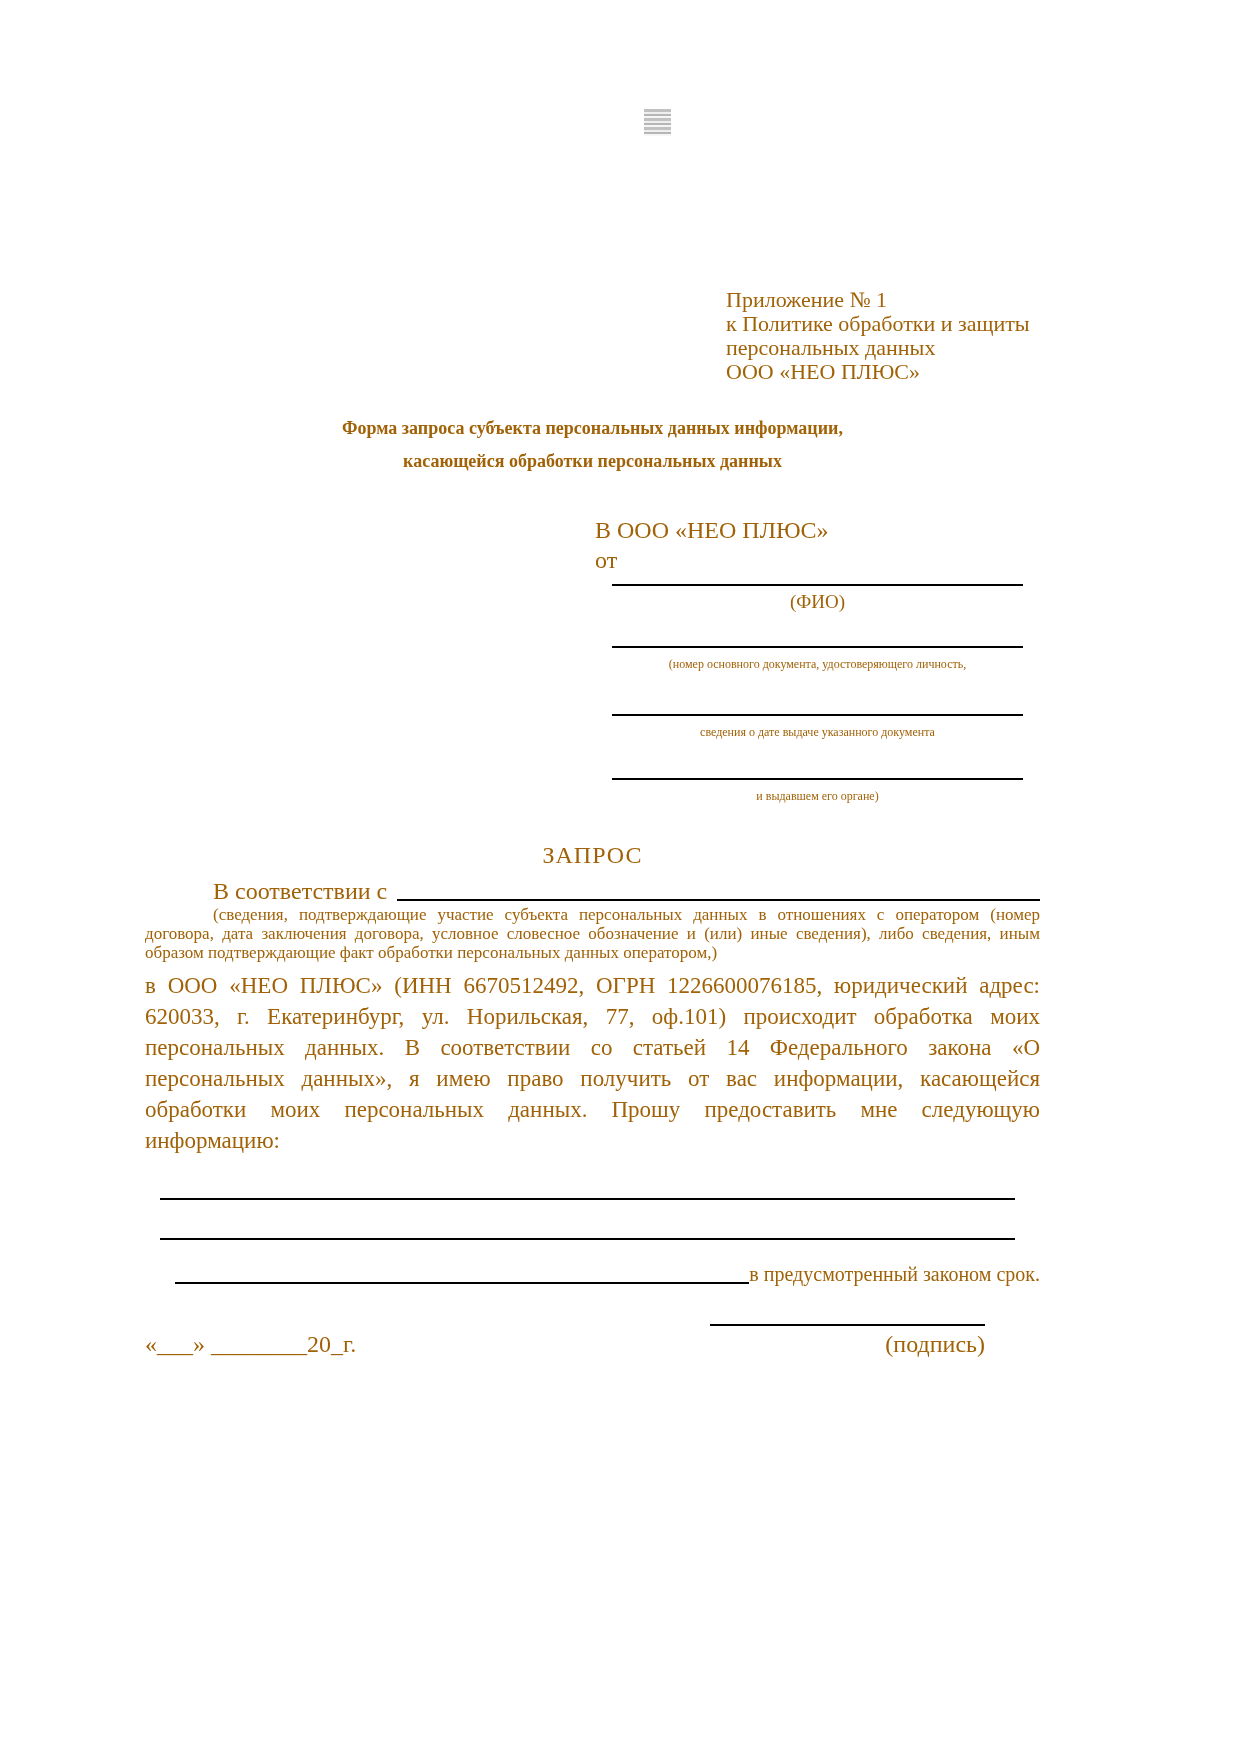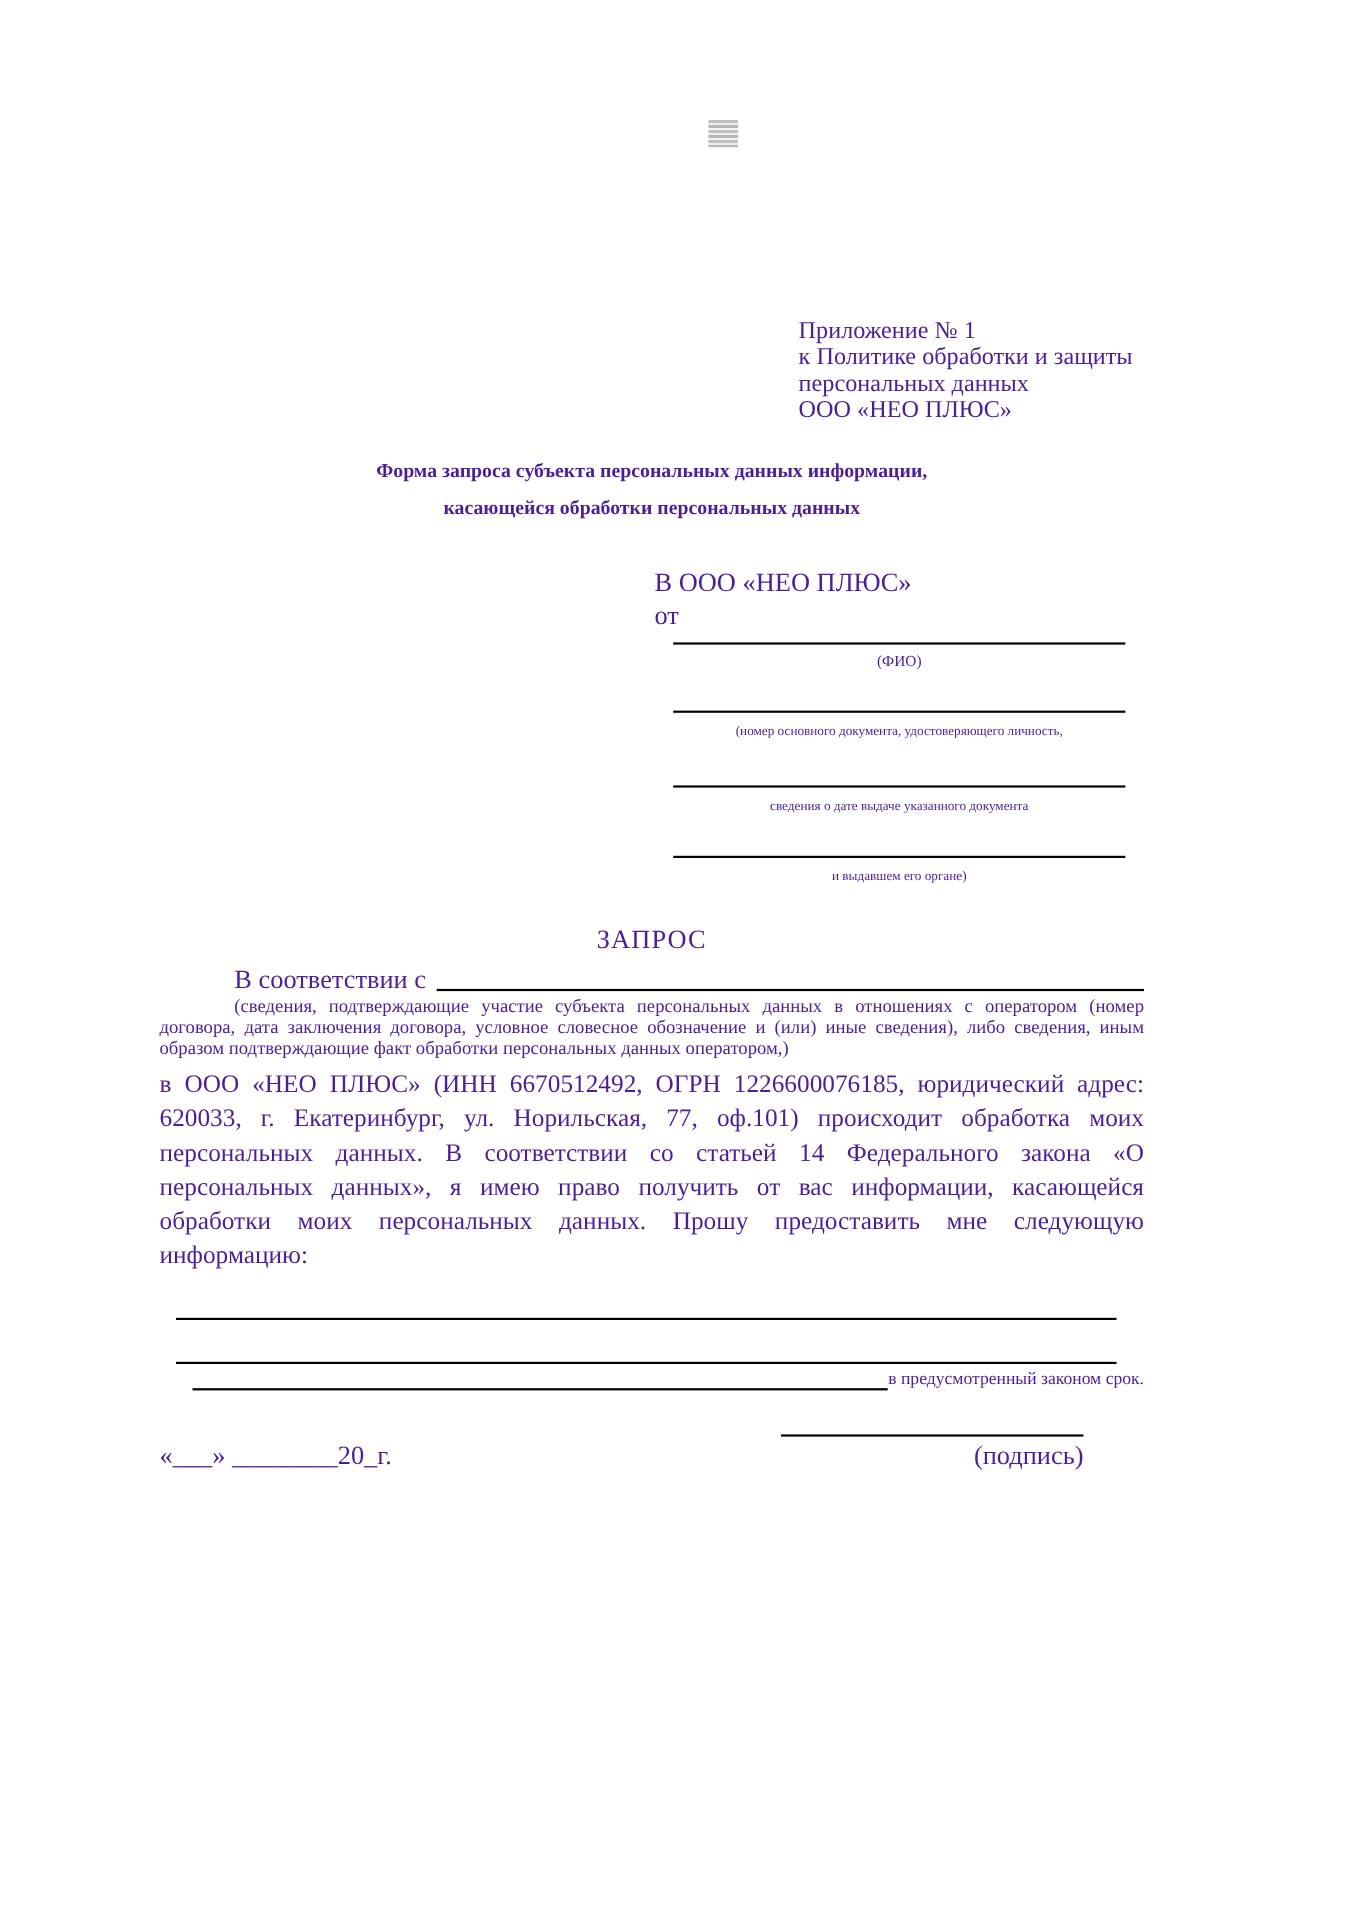--- a/index.html
+++ b/index.html
@@ -1,20 +1,20 @@
 <!DOCTYPE html>
 <html lang="ru"><head>
 <meta charset="utf-8">
 <style>
   html,body { margin:0; padding:0; background:#ffffff; }
   .page {
     position:relative;
     width:1242px; height:1755px;
     background:#ffffff;
-    color:#4c1d95;
+    color:#a16207;
     font-family:"Liberation Serif", serif;
     overflow:hidden;
   }
   .logo {
     position:absolute; left:644px; top:109px;
     width:27px; height:27px;
     background:repeating-linear-gradient(180deg,
       #b6b6b6 0 3px, #ececec 3px 5px, #a9a9a9 5px 7px, #f4f4f4 7px 9px);
     opacity:.85;
   }
@@ -25,21 +25,21 @@
   .doc-title {
     margin-top:28px; text-align:center;
     font-weight:bold; font-size:18px; line-height:33px;
   }
 
   .addressee { margin:38px 0 0 450px; width:428px; font-size:24px; line-height:28px; }
   .addressee .from-label { margin-top:2px; }
   .field { margin-left:17px; }
   .field .line { border-bottom:2px solid #000; height:10px; }
   .field .caption { text-align:center; margin-top:2px; }
-  .cap-lg { font-size:14px; }
+  .cap-lg { font-size:19px; }
   .cap-sm { font-size:12px; }
   .f1 { margin-top:0; }
   .f2 { margin-top:20px; }
   .f3 { margin-top:26px; }
   .f4 { margin-top:22px; }
 
   .zapros-heading { margin-top:32px; text-align:center; font-size:24px; letter-spacing:1px; }
 
   .intro-row { display:flex; margin-top:8px; padding-left:68px; font-size:24px; line-height:28px; }
   .intro-row .fill { flex:1; border-bottom:2px solid #000; margin:0 0 4px 10px; }
@@ -52,21 +52,21 @@
   .body-par {
     margin-top:8px; font-size:23px; line-height:31px;
     text-align:justify;
   }
 
   .blank { border-bottom:2px solid #000; margin-left:15px; margin-right:25px; }
   .blank-a { margin-top:42px; }
   .blank-b { margin-top:38px; }
 
   .reply-1 { margin-top:12px; text-align:right; font-size:24px; line-height:28px; }
-  .reply-2 { display:flex; margin-top:0; font-size:16px; line-height:28px; }
+  .reply-2 { display:flex; margin-top:20px; font-size:20px; line-height:28px; }
   .reply-2 .fill { flex:1; border-bottom:2px solid #000; margin:0 0 4px 30px; }
   .reply-2 .suffix { white-space:nowrap; }
 
   .sign-row { display:flex; align-items:flex-end; margin-top:36px; font-size:24px; line-height:28px; }
   .sign-right { display:flex; align-items:flex-end; margin-left:auto; margin-right:55px;flex-direction:column; }
   .sign-right .fill { width:275px; border-bottom:2px solid #000; margin-bottom:4px; }
 </style>
 </head>
 <body>
 

